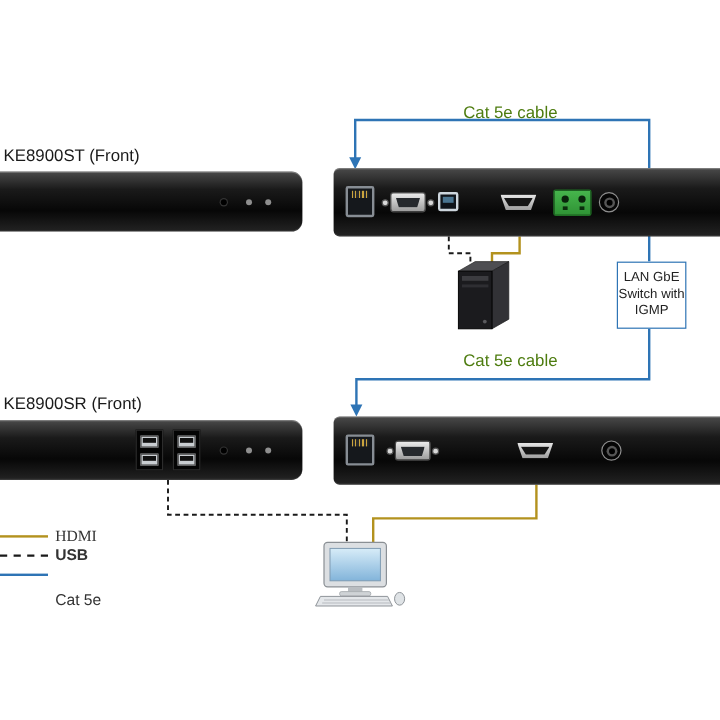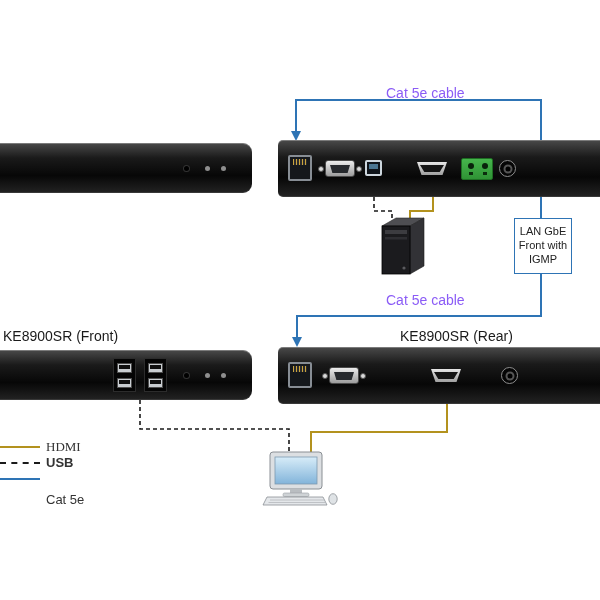--- a/index.html
+++ b/index.html
@@ -1,21 +1,21 @@
 <!DOCTYPE html>
 <html><head>
 <meta charset="utf-8">
 <style>
   html,body{margin:0;padding:0;background:#fff;}
   .stage{position:relative;width:600px;height:600px;background:#fff;overflow:hidden;
          font-family:"Liberation Sans",sans-serif;}
   .wires{position:absolute;left:0;top:0;z-index:1;}
   
   .dev-label{position:absolute;font-size:14px;color:#1a1a1a;white-space:nowrap;z-index:3;}
-  .cable-label{position:absolute;font-size:14px;color:#8b5cf6;white-space:nowrap;z-index:3;}
+  .cable-label{position:absolute;font-size:14px;color:#4d7c0f;white-space:nowrap;z-index:3;}
   
   .panel{position:absolute;z-index:2;
          background:linear-gradient(180deg,#4a4a4a 0%,#1a1a1a 30%,#070707 65%,#232323 100%);
          box-shadow:inset 0 1px 0 rgba(255,255,255,.28), inset 0 -1px 0 rgba(255,255,255,.10);}
   .front{border-radius:0 9px 9px 0;}
   .rear{border-radius:5px 0 0 5px;}
   #st-front{left:0;top:143px;width:252px;height:50px;}
   #st-rear{left:278px;top:140px;width:322px;height:57px;}
   #sr-front{left:0;top:350px;width:252px;height:50px;}
   #sr-rear{left:278px;top:347px;width:322px;height:57px;}
@@ -112,22 +112,22 @@
       <polygon points="267,497 323,497 327,505 263,505" fill="#e4e7ea" stroke="#8a8f94" stroke-width="0.8"></polygon>
       <line x1="270" y1="500" x2="324" y2="500" stroke="#b5b9bd" stroke-width="0.8"></line>
       <line x1="268.5" y1="502.5" x2="325.5" y2="502.5" stroke="#b5b9bd" stroke-width="0.8"></line>
       <ellipse cx="333" cy="499" rx="4.2" ry="5.3" fill="#dfe3e6" stroke="#8a8f94" stroke-width="0.8"></ellipse>
     </g>
   </svg>
 
   <div class="cable-label" style="left:386px;top:85px">Cat 5e cable</div>
   <div class="cable-label" style="left:386px;top:292px">Cat 5e cable</div>
 
+  <div class="dev-label" style="left:3px;top:121px">KE8900ST (Front)</div>
   <div class="dev-label" style="left:3px;top:328px">KE8900SR (Front)</div>
-  <div class="dev-label" style="left:400px;top:328px">KE8900SR (Rear)</div>
 
   <div id="st-front" class="panel front">
     <span class="dot dot-dark" style="left:184px;top:23px"></span>
     <span class="dot dot-gray" style="left:205px;top:23px"></span>
     <span class="dot dot-gray" style="left:221px;top:23px"></span>
   </div>
 
   <div id="st-rear" class="panel rear">
     <div class="port rj45" style="left:10px;top:15px">
         <span class="pins"></span>
@@ -142,21 +142,21 @@
     <div class="port hdmi" style="left:139px;top:22px">
         <span class="out"></span>
         <span class="in"></span>
       </div>
     <div class="port term" style="left:183px;top:18px"></div>
     <div class="port dc" style="left:221px;top:20px"></div>
   </div>
 
   <div id="switch-box">
     <div>LAN GbE</div>
-    <div>Front with</div>
+    <div>Switch with</div>
     <div>IGMP</div>
   </div>
 
   <div id="sr-front" class="panel front">
     <div class="port usba" style="left:113px;top:8px">
       <span class="s s1"></span>
         <span class="s s2"></span>
     </div>
     <div class="port usba" style="left:144px;top:8px">
       <span class="s s1"></span>

